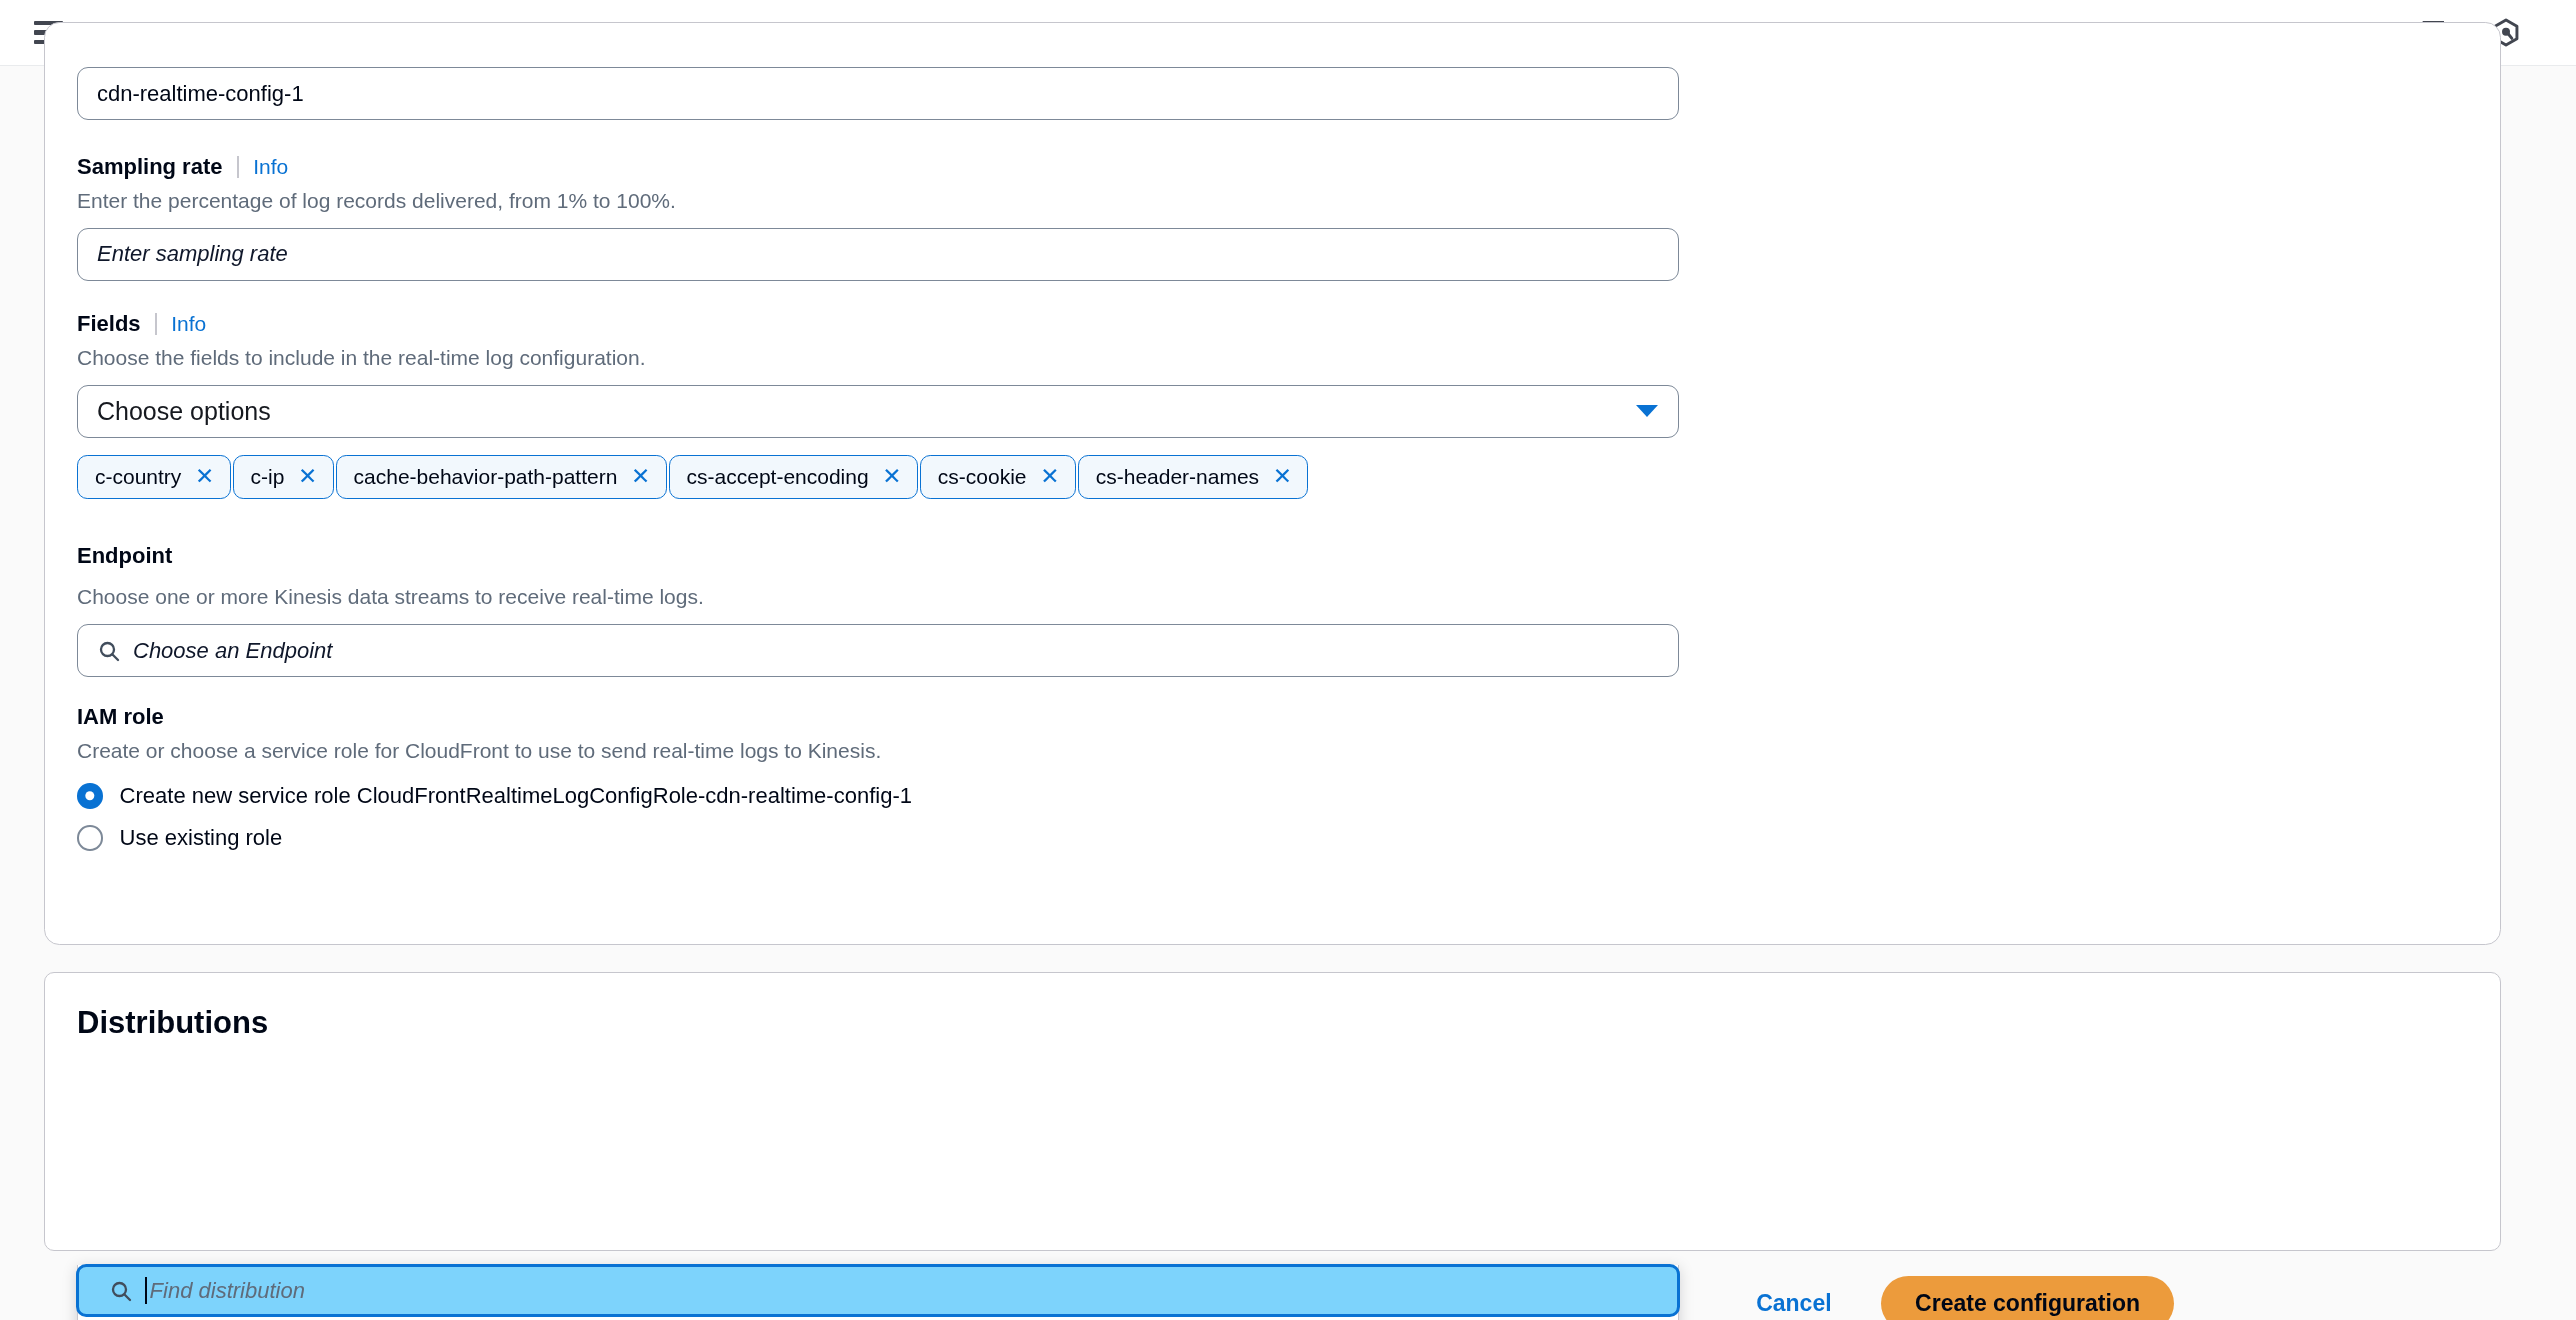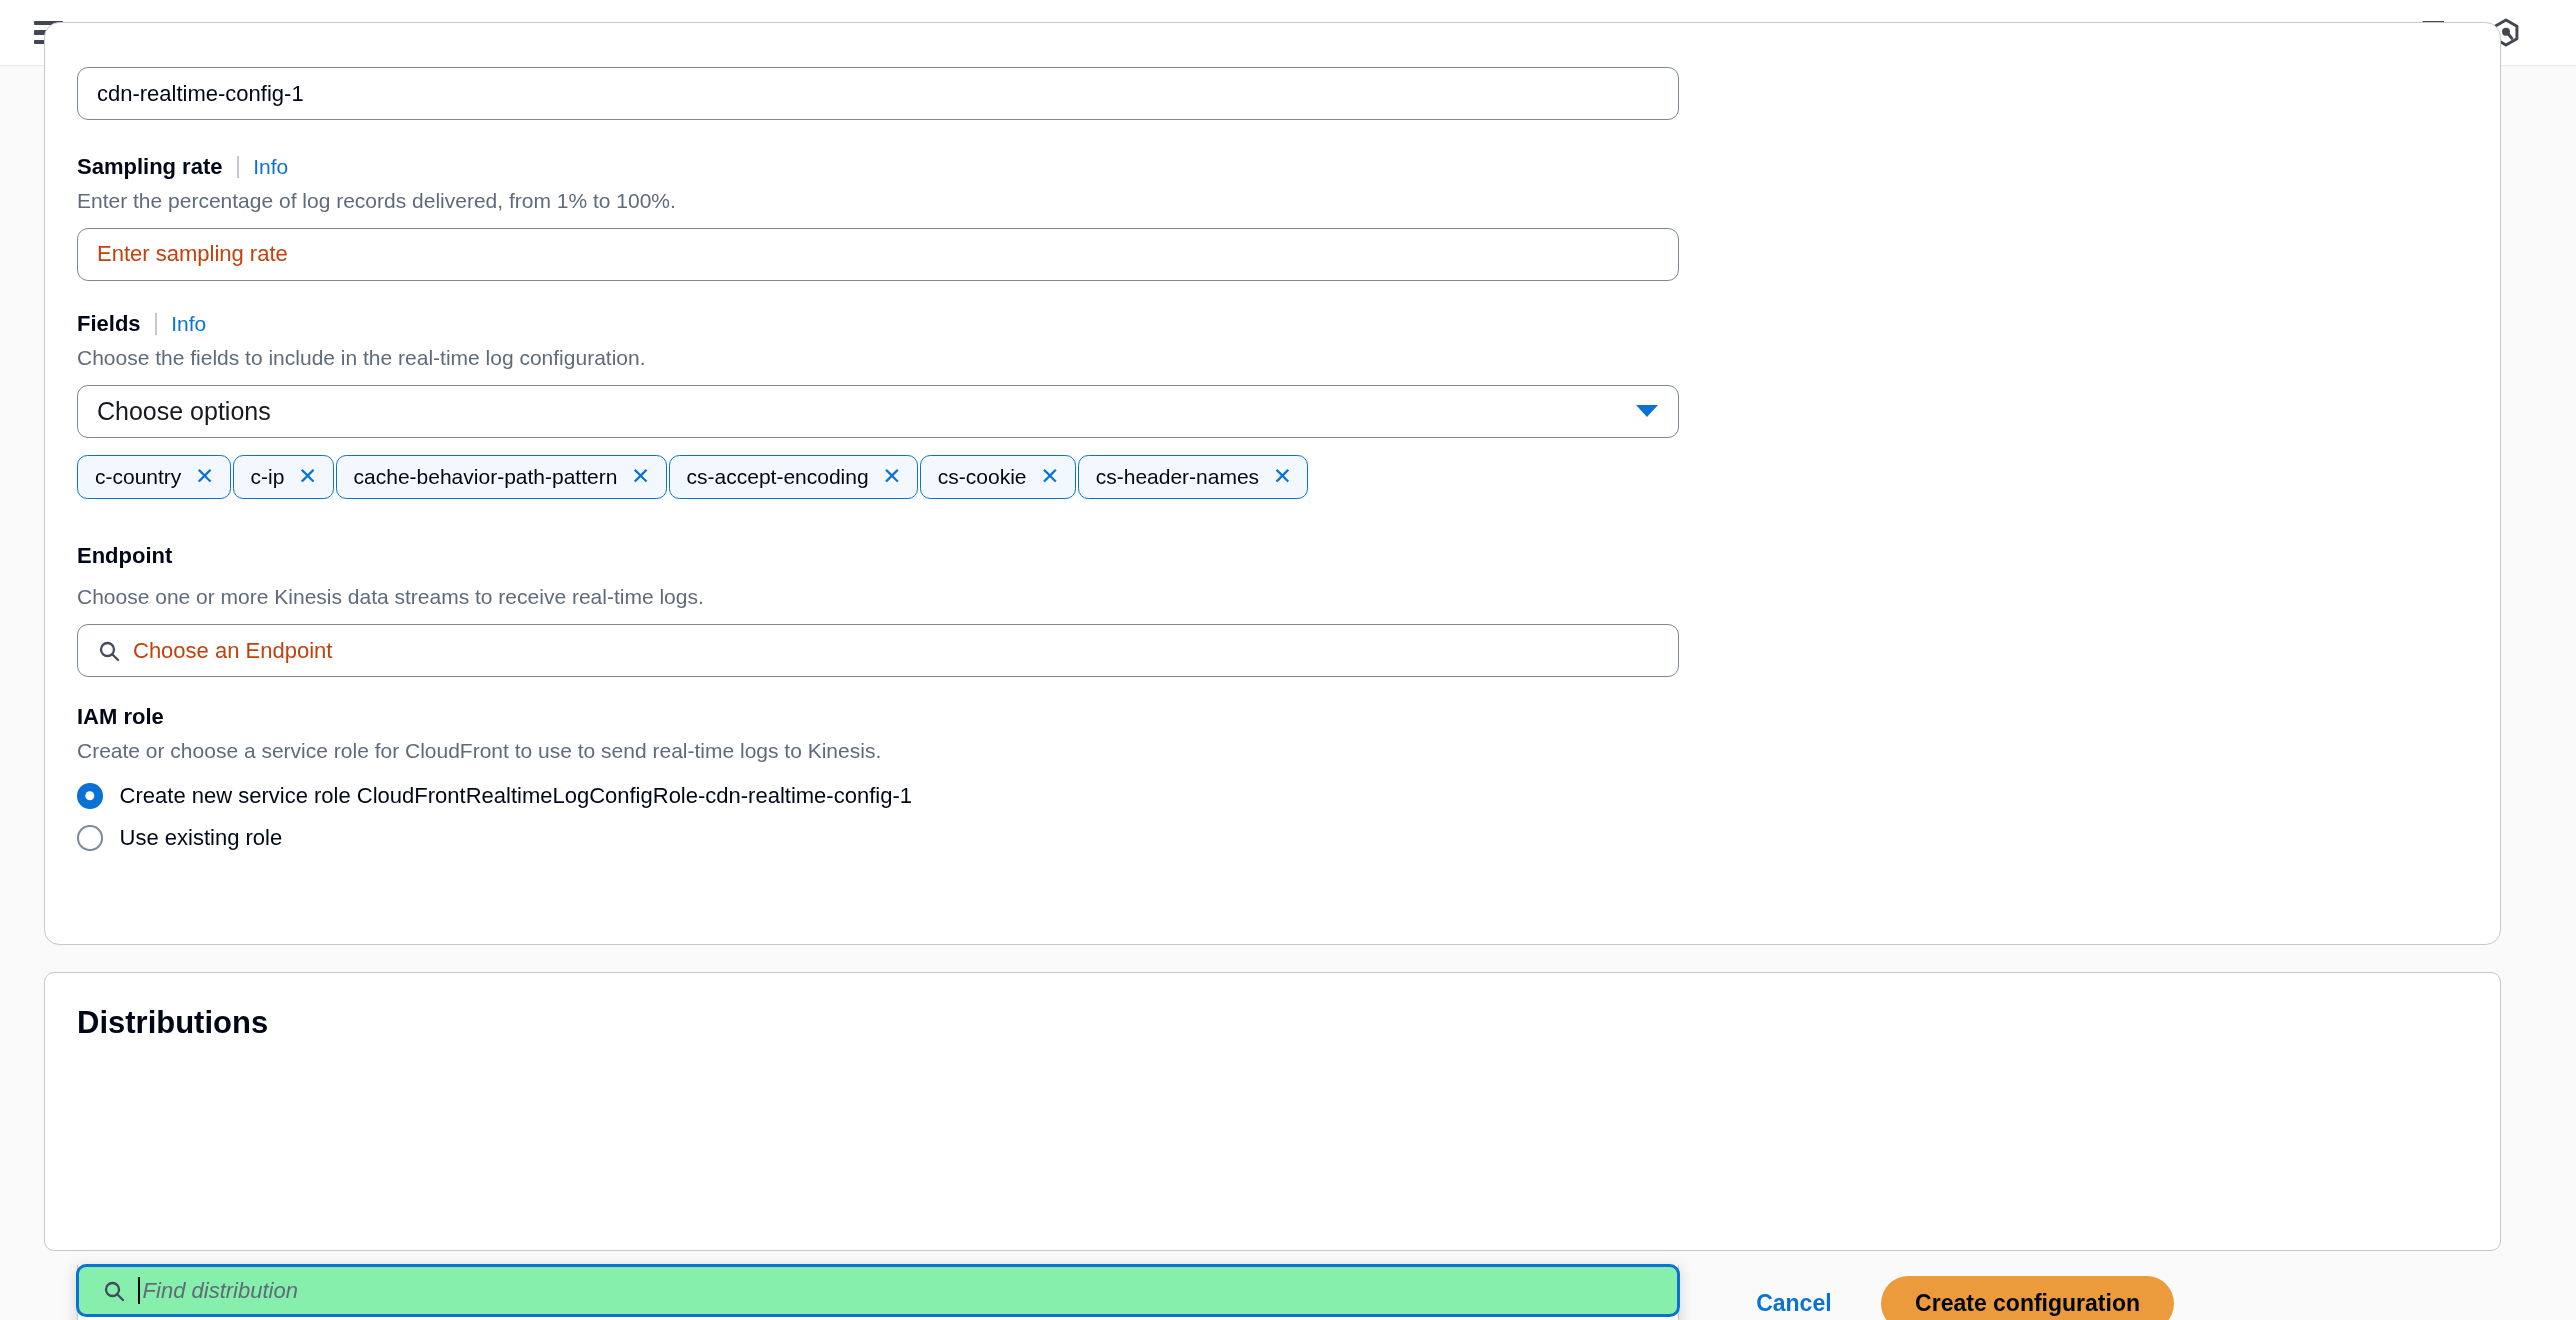--- a/index.html
+++ b/index.html
@@ -150,21 +150,21 @@
     border: 1.7px solid #7d8998;
     border-radius: 11px;
     background: #ffffff;
     display: flex;
     align-items: center;
     padding: 0 19px;
     font-size: 22px;
     cursor: text;
   }
   .input .value { color: #000716; }
-  .input .placeholder { color: #c2410c; }
+  .input .placeholder { color: #0f172a; font-style: italic; }
 
   .select {
     width: 1602px;
     height: 53px;
     border: 1.7px solid #7d8998;
     border-radius: 11px;
     background: #ffffff;
     display: flex;
     align-items: center;
     padding: 1px 19px;
@@ -284,24 +284,24 @@
     border-top: none;
     border-radius: 0 0 11px 11px;
     box-shadow: 0 3.4px 15.3px rgba(0,7,22,0.18);
     z-index: 40;
   }
   .dd-search {
     height: 53px;
     margin: -0.9px -1.7px 3px -1.7px;
     border: 3.4px solid #0972d3;
     border-radius: 10.2px;
-    background: #86efac;
-    display: flex;
-    align-items: center;
-    padding: 0 23px;
+    background: #7dd3fc;
+    display: flex;
+    align-items: center;
+    padding: 0 30px;
     font-size: 22px;
     position: relative;
   }
   .dd-search .placeholder { color: #5f6b7a; font-style: italic; }
   .caret-bar {
     width: 1.7px;
     height: 27px;
     background: #000716;
     margin-right: 2.6px;
     flex: 0 0 auto;

